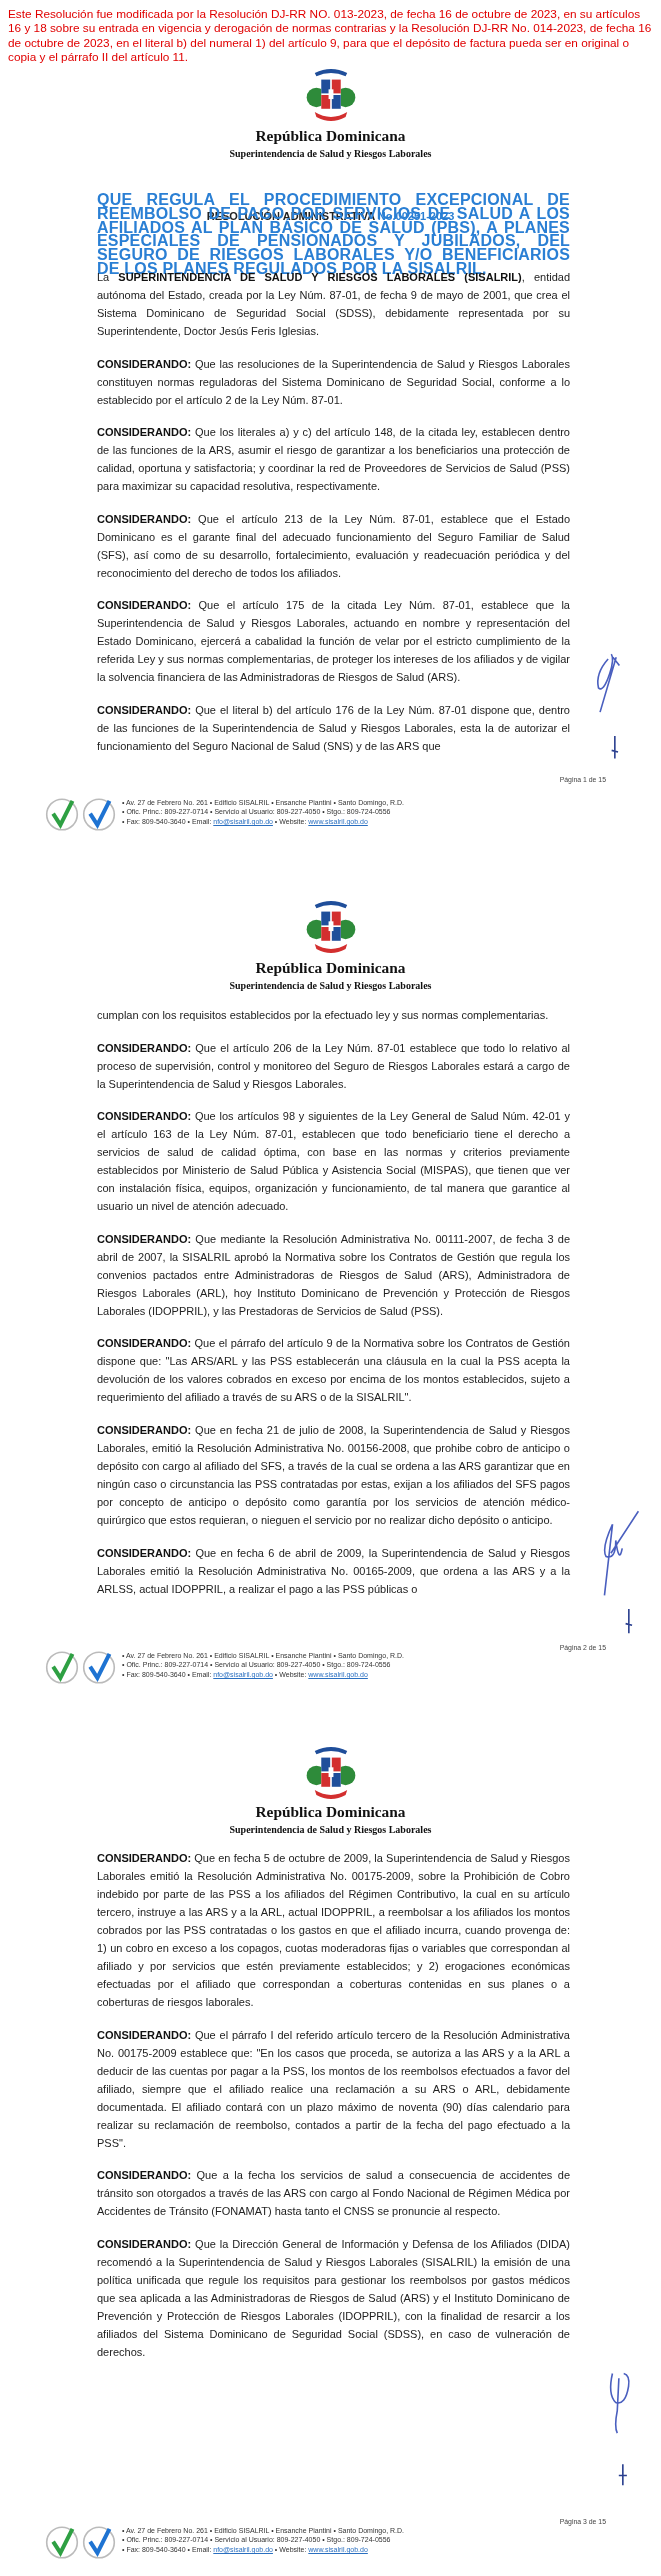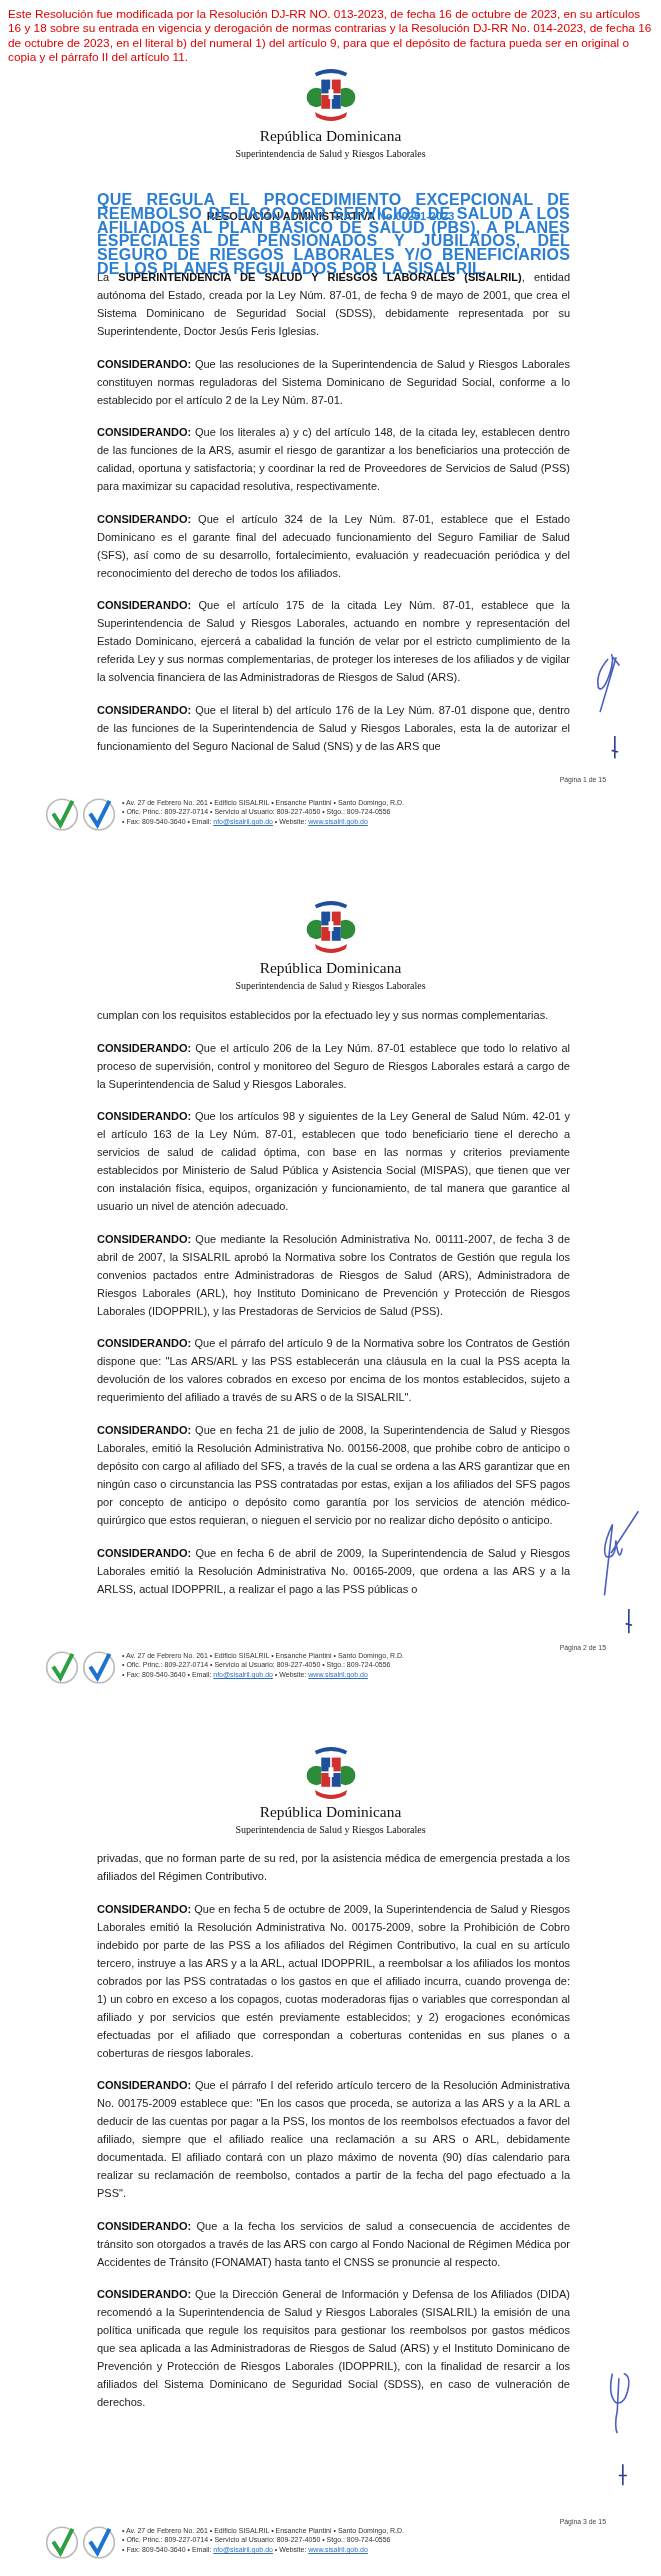--- a/index.html
+++ b/index.html
@@ -6,21 +6,21 @@
   body { width: 661px; height: 2576px; background: #ffffff; font-family: "Liberation Sans", sans-serif; color: #222; position: relative; overflow: hidden; }
   .notice { position: absolute; left: 8px; top: 6.5px; width: 648px; color: #e00000; font-size: 11.8px; line-height: 14.6px; font-family: "Liberation Sans", sans-serif; }
   .page { position: absolute; left: 0; width: 661px; }
   .p1 { top: 65px; height: 778px; }
   .p2 { top: 884px; height: 802px; }
   .p3 { top: 1722px; height: 854px; }
   .crest { position: absolute; left: 50%; transform: translateX(-50%); width: 52px; height: 60px; }
   .p1 .crest { top: 0px; }
   .p2 .crest { top: 13px; }
   .p3 .crest { top: 21px; }
-  .head { position: absolute; left: 0; width: 661px; text-align: center; font-family: "Liberation Serif", serif; font-weight: normal; color: #111; }
+  .head { position: absolute; left: 0; width: 661px; text-align: center; font-family: "Liberation Serif", serif; font-weight: bold; color: #111; }
   .head .l1 { font-size: 15.4px; line-height: 18px; }
   .head .l2 { font-size: 10px; line-height: 18px; }
   .p1 .head { top: 62px; }
   .p2 .head { top: 75px; }
   .p3 .head { top: 81px; }
   .res-title { position: absolute; top: 113px; left: 0; width: 661px; text-align: center; font-size: 11px; font-weight: bold; color: #222; margin-top: 32px; }
   .res-title .num { color: #2a7fd4; }
   .res-subject { position: absolute; top: 128px; left: 97px; width: 473px; font-size: 16px; font-weight: bold; color: #2a7fd4; line-height: 13.8px; text-align: justify; text-align-last: left; letter-spacing: 0.2px; }
   .body { position: absolute; left: 97px; width: 473px; font-size: 11px; line-height: 18px; color: #222; text-align: justify; }
   .body p { margin-bottom: 14.6px; }
@@ -68,21 +68,21 @@
   </div>
   <div class="res-title">
     <span>RESOLUCIÓN ADMINISTRATIVA </span><span class="num">No.00251-2023</span>
   </div>
   <div class="res-subject">QUE REGULA EL PROCEDIMIENTO EXCEPCIONAL DE REEMBOLSO DE PAGO POR SERVICIOS DE SALUD A LOS AFILIADOS AL PLAN BÁSICO DE SALUD (PBS), A PLANES ESPECIALES DE PENSIONADOS Y JUBILADOS, DEL SEGURO DE RIESGOS LABORALES Y/O BENEFICIARIOS DE LOS PLANES REGULADOS POR LA SISALRIL.</div>
 
   <div class="body">
     <p><span>La </span><b>SUPERINTENDENCIA DE SALUD Y RIESGOS LABORALES (SISALRIL)</b><span>, entidad autónoma del Estado, creada por la Ley Núm. 87-01, de fecha 9 de mayo de 2001, que crea el Sistema Dominicano de Seguridad Social (SDSS), debidamente representada por su Superintendente, Doctor Jesús Feris Iglesias.</span></p>
     <p><b>CONSIDERANDO:</b><span> Que las resoluciones de la Superintendencia de Salud y Riesgos Laborales constituyen normas reguladoras del Sistema Dominicano de Seguridad Social, conforme a lo establecido por el artículo 2 de la Ley Núm. 87-01.</span></p>
     <p><b>CONSIDERANDO:</b><span> Que los literales a) y c) del artículo 148, de la citada ley, establecen dentro de las funciones de la ARS, asumir el riesgo de garantizar a los beneficiarios una protección de calidad, oportuna y satisfactoria; y coordinar la red de Proveedores de Servicios de Salud (PSS) para maximizar su capacidad resolutiva, respectivamente.</span></p>
-    <p><b>CONSIDERANDO:</b><span> Que el artículo 324 de la Ley Núm. 87-01, establece que el Estado Dominicano es el garante final del adecuado funcionamiento del Seguro Familiar de Salud (SFS), así como de su desarrollo, fortalecimiento, evaluación y readecuación periódica y del reconocimiento del derecho de todos los afiliados.</span></p>
+    <p><b>CONSIDERANDO:</b><span> Que el artículo 213 de la Ley Núm. 87-01, establece que el Estado Dominicano es el garante final del adecuado funcionamiento del Seguro Familiar de Salud (SFS), así como de su desarrollo, fortalecimiento, evaluación y readecuación periódica y del reconocimiento del derecho de todos los afiliados.</span></p>
     <p><b>CONSIDERANDO:</b><span> Que el artículo 175 de la citada Ley Núm. 87-01, establece que la Superintendencia de Salud y Riesgos Laborales, actuando en nombre y representación del Estado Dominicano, ejercerá a cabalidad la función de velar por el estricto cumplimiento de la referida Ley y sus normas complementarias, de proteger los intereses de los afiliados y de vigilar la solvencia financiera de las Administradoras de Riesgos de Salud (ARS).</span></p>
     <p><b>CONSIDERANDO:</b><span> Que el literal b) del artículo 176 de la Ley Núm. 87-01 dispone que, dentro de las funciones de la Superintendencia de Salud y Riesgos Laborales, esta la de autorizar el funcionamiento del Seguro Nacional de Salud (SNS) y de las ARS que</span></p>
   </div>
 
   <svg class="sig" style="left:592px;top:584px;width:29px;height:65px;" viewBox="0 0 36 80">
     <path d="M10 78 L30 10 M20 12 Q4 30 8 48 Q14 54 22 30 Q28 12 24 6 M26 10 L34 20" stroke="#4a5fbf" stroke-width="2" fill="none"></path>
   </svg>
   <svg class="initial" style="left:610px;top:671px;width:9.7px;height:24px;" viewBox="0 0 12 30">
     <path d="M6 0 L6 28 M2 18 L10 20" stroke="#2a3f8f" stroke-width="2" fill="none"></path>
   </svg>
@@ -170,21 +170,20 @@
     <rect x="33" y="37" width="11" height="17" fill="#1f4e9a"></rect>
     <rect x="29" y="30" width="6" height="12" fill="#fff"></rect>
     <path d="M12 58 Q32 70 52 58 L50 64 Q32 74 14 64 Z" fill="#d32f2f"></path>
   </svg>
   <div class="head">
     <div class="l1">República Dominicana</div>
     <div class="l2">Superintendencia de Salud y Riesgos Laborales</div>
   </div>
 
   <div class="body">
-    <p><span>privadas, que no forman parte de su red, por la asistencia médica de emergencia prestada a los afiliados del Régimen Contributivo.</span></p>
     <p><b>CONSIDERANDO:</b><span> Que en fecha 5 de octubre de 2009, la Superintendencia de Salud y Riesgos Laborales emitió la Resolución Administrativa No. 00175-2009, sobre la Prohibición de Cobro indebido por parte de las PSS a los afiliados del Régimen Contributivo, la cual en su artículo tercero, instruye a las ARS y a la ARL, actual IDOPPRIL, a reembolsar a los afiliados los montos cobrados por las PSS contratadas o los gastos en que el afiliado incurra, cuando provenga de: 1) un cobro en exceso a los copagos, cuotas moderadoras fijas o variables que correspondan al afiliado y por servicios que estén previamente establecidos; y 2) erogaciones económicas efectuadas por el afiliado que correspondan a coberturas contenidas en sus planes o a coberturas de riesgos laborales.</span></p>
     <p><b>CONSIDERANDO:</b><span> Que el párrafo I del referido artículo tercero de la Resolución Administrativa No. 00175-2009 establece que: "En los casos que proceda, se autoriza a las ARS y a la ARL a deducir de las cuentas por pagar a la PSS, los montos de los reembolsos efectuados a favor del afiliado, siempre que el afiliado realice una reclamación a su ARS o ARL, debidamente documentada. El afiliado contará con un plazo máximo de noventa (90) días calendario para realizar su reclamación de reembolso, contados a partir de la fecha del pago efectuado a la PSS".</span></p>
     <p><b>CONSIDERANDO:</b><span> Que a la fecha los servicios de salud a consecuencia de accidentes de tránsito son otorgados a través de las ARS con cargo al Fondo Nacional de Régimen Médica por Accidentes de Tránsito (FONAMAT) hasta tanto el CNSS se pronuncie al respecto.</span></p>
     <p><b>CONSIDERANDO:</b><span> Que la Dirección General de Información y Defensa de los Afiliados (DIDA) recomendó a la Superintendencia de Salud y Riesgos Laborales (SISALRIL) la emisión de una política unificada que regule los requisitos para gestionar los reembolsos por gastos médicos que sea aplicada a las Administradoras de Riesgos de Salud (ARS) y el Instituto Dominicano de Prevención y Protección de Riesgos Laborales (IDOPPRIL), con la finalidad de resarcir a los afiliados del Sistema Dominicano de Seguridad Social (SDSS), en caso de vulneración de derechos.</span></p>
   </div>
 
   <svg class="sig" style="left:606px;top:648px;width:29px;height:65px;" viewBox="0 0 36 80">
     <path d="M8 4 Q2 30 12 40 Q24 44 28 20 Q30 6 22 4 M16 10 L14 50 Q10 70 14 78" stroke="#4a5fbf" stroke-width="2" fill="none"></path>
   </svg>
   <svg class="initial" style="left:618px;top:742px;width:9.7px;height:23px;" viewBox="0 0 12 28">

